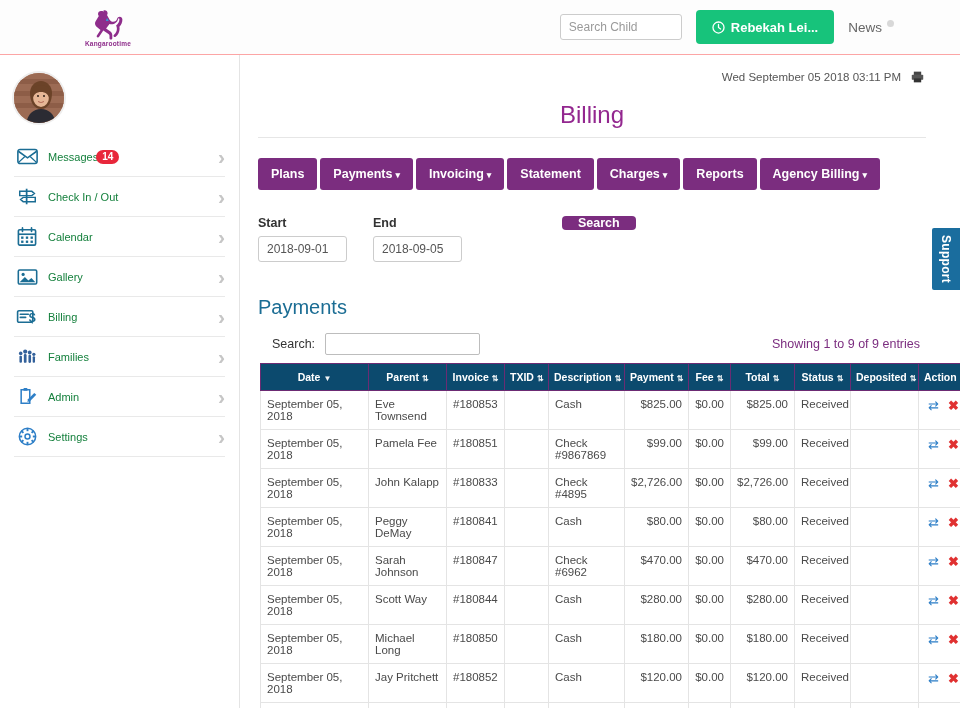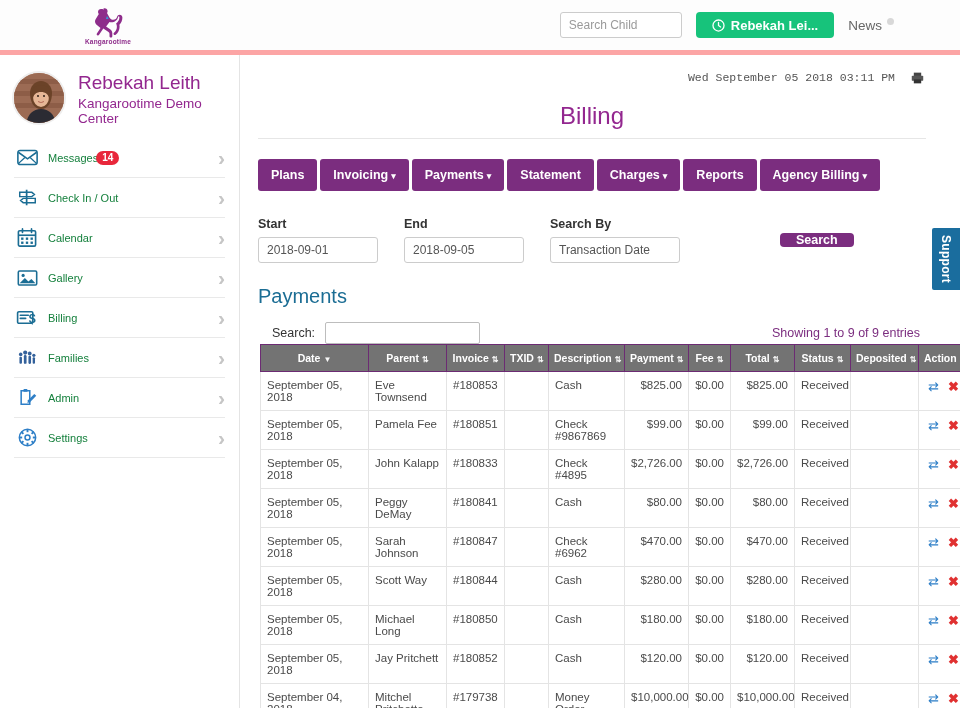--- a/index.html
+++ b/index.html
@@ -11,21 +11,21 @@
     color:#333;
     background:#fff;
     overflow:hidden;
     position:relative;
   }
 
   
   .topbar {
     height:55px;
     background:#fdfdfd;
-    border-bottom:5px solid #fca5a5;
+    border-bottom:1px solid #fca5a5;
     display:flex;
     align-items:center;
     position:relative;
   }
   .logo-wrap {
     margin-left:78px;
     display:flex;
     flex-direction:column;
     align-items:center;
     width:60px;
@@ -54,21 +54,21 @@
     color:#555;
     font-family:"Liberation Sans", sans-serif;
     background:#fff;
   }
   .search-child::placeholder { color:#9a9a9a; }
   .user-btn {
     background:#17c37b;
     color:#fff;
     border:none;
     border-radius:4px;
-    height:26px;
+    height:34px;
     padding:0 16px;
     font-size:13px;
     font-weight:bold;
     display:flex;
     align-items:center;
     gap:6px;
     cursor:pointer;
     font-family:"Liberation Sans", sans-serif;
   }
   .news-link {
@@ -167,23 +167,22 @@
     position:relative;
     min-width:0;
   }
   .datetime-row {
     text-align:right;
     font-size:11.5px;
     color:#555;
     display:flex;
     justify-content:flex-end;
     align-items:center;
-    gap:16px;
+    gap:10px;
     padding-right:2px;
-    font-family:Liberation Mono, monospace;
   }
   .page-title {
     text-align:center;
     color:#93278f;
     font-size:24px;
     font-weight:normal;
     margin:18px 0 8px 0;
   }
   .title-rule { border-bottom:1px solid #e6e6e6; margin-bottom:20px; }
 
@@ -195,30 +194,30 @@
     border-radius:3px;
     font-size:12.5px;
     font-weight:bold;
     padding:9px 13px;
     cursor:pointer;
     font-family:"Liberation Sans", sans-serif;
     white-space:nowrap;
   }
   .caret { font-size:9px; margin-left:3px; }
 
-  .filters { display:flex; align-items:center; gap:26px; margin-bottom:22px; }
+  .filters { display:flex; align-items:flex-start; gap:26px; margin-bottom:34px; }
   .field-label {
     font-size:12.5px;
     font-weight:bold;
     color:#333;
     margin-bottom:6px;
     display:block;
   }
   .field-input {
-    width:120px; height:26px;
+    width:89px; height:26px;
     border:1px solid #ccc;
     border-radius:3px;
     padding:0 8px;
     font-size:12px;
     color:#555;
     background:#fff;
     font-family:"Liberation Sans", sans-serif;
   }
   .field-input.wide { width:130px; }
   .btn-search {
@@ -238,20 +237,21 @@
     color:#1b6d94;
     font-size:20px;
     font-weight:normal;
     margin:0 0 14px 0;
   }
 
   .table-toolbar {
     display:flex;
     align-items:center;
     justify-content:space-between;
+    margin-bottom:8px;
     padding:0 6px 0 14px;
     gap:40px;
   }
   .search-label { font-size:12.5px; color:#333; }
   .dt-search {
     width:155px; height:22px;
     border:1px solid #bdbdbd;
     border-radius:2px;
     margin-left:6px;
     font-family:"Liberation Sans", sans-serif;
@@ -260,21 +260,21 @@
   }
   .entries-info { font-size:12.5px; color:#7b2d7f; }
 
   table.dt {
     width:100%;
     border-collapse:collapse;
     margin-left:2px;
     table-layout:fixed;
   }
   table.dt thead th {
-    background:#737373;
+    background:#0c4a6e;
     color:#fff;
     font-size:10.5px;
     font-weight:bold;
     padding:7px 5px;
     border:1px solid #6c2b73;
     text-align:center;
     white-space:nowrap;
     position:relative;
   }
   table.dt thead th .sorticon {
@@ -357,24 +357,20 @@
           <rect x="0" y="30" width="54" height="5" fill="#8d5d47"></rect>
           <path d="M12 54c0-11 6-18 15-18s15 7 15 18z" fill="#2b2b33"></path>
           <path d="M16 20c0-7 5-12 11-12s11 5 11 12c0 9-4 16-11 16s-11-7-11-16z" fill="#6b4328"></path>
           <ellipse cx="27" cy="24" rx="8" ry="10" fill="#e6b796"></ellipse>
           <path d="M19 16c2-5 14-5 16 0 1 4 1 9 0 13 1-8-4-10-8-10s-9 2-8 10c-1-4-1-9 0-13z" fill="#6b4328"></path>
           <circle cx="24" cy="23" r="1.1" fill="#3a2a20"></circle>
           <circle cx="30" cy="23" r="1.1" fill="#3a2a20"></circle>
           <path d="M24.5 28.5c1.5 1.2 3.5 1.2 5 0" fill="none" stroke="#b9735f" stroke-width="1.1" stroke-linecap="round"></path>
         </svg>
       </div>
-      <div class="profile-text">
-        <div class="profile-name">Rebekah Leith</div>
-        <div class="profile-org">Kangarootime Demo Center</div>
-      </div>
     </div>
 
     <div class="nav-item">
       <span class="nav-icon">
         <svg width="21" height="17" viewBox="0 0 24 19">
           <rect x="1" y="1.5" width="22" height="16" rx="2.5" fill="none" stroke="#1b6d94" stroke-width="1.8"></rect>
           <path d="M1.5 3.5L12 11 22.5 3.5" fill="none" stroke="#1b6d94" stroke-width="1.8"></path>
           <path d="M1.5 16.5L9 9.5M22.5 16.5L15 9.5" fill="none" stroke="#1b6d94" stroke-width="1.5"></path>
         </svg>
       </span>
@@ -501,40 +497,36 @@
         <rect x="0.8" y="4" width="12.4" height="5.6" rx="1" fill="#555"></rect>
         <rect x="3" y="8" width="8" height="4.3" fill="#333"></rect>
       </svg>
     </div>
 
     <div class="page-title">Billing</div>
     <div class="title-rule"></div>
 
     <div class="nav-btns">
       <button class="nav-btn"><span>Plans</span></button>
+      <button class="nav-btn"><span>Payments</span><span class="caret">▾</span></button>
       <button class="nav-btn"><span>Invoicing</span><span class="caret">▾</span></button>
-      <button class="nav-btn"><span>Payments</span><span class="caret">▾</span></button>
       <button class="nav-btn"><span>Statement</span></button>
       <button class="nav-btn"><span>Charges</span><span class="caret">▾</span></button>
       <button class="nav-btn"><span>Reports</span></button>
       <button class="nav-btn"><span>Agency Billing</span><span class="caret">▾</span></button>
     </div>
 
     <div class="filters">
       <div>
         <label class="field-label">Start</label>
         <input class="field-input" value="2018-09-01" style="">
       </div>
       <div>
         <label class="field-label">End</label>
         <input class="field-input" value="2018-09-05" style="">
-      </div>
-      <div>
-        <label class="field-label">Search By</label>
-        <input class="field-input wide" value="Transaction Date" style="">
       </div>
       <button class="btn-search">Search</button>
     </div>
 
     <div class="section-title">Payments</div>
 
     <div class="table-toolbar">
       <div>
         <span class="search-label">Search:</span>
         <input class="dt-search" value="" style="">

